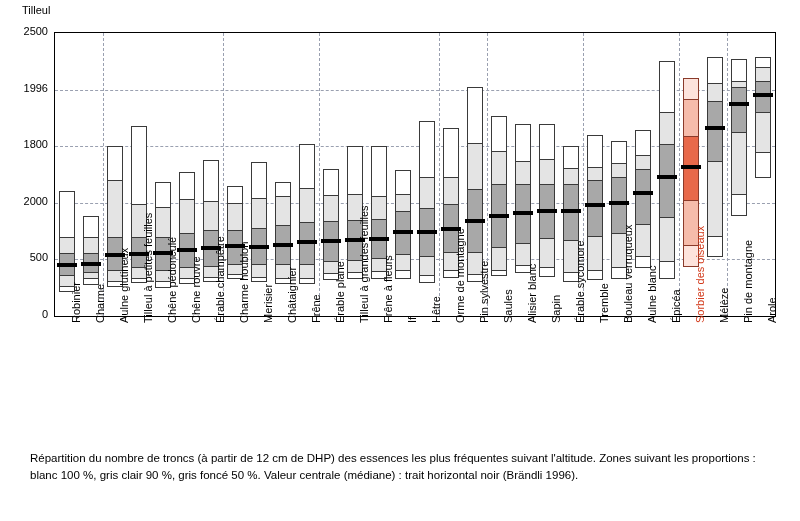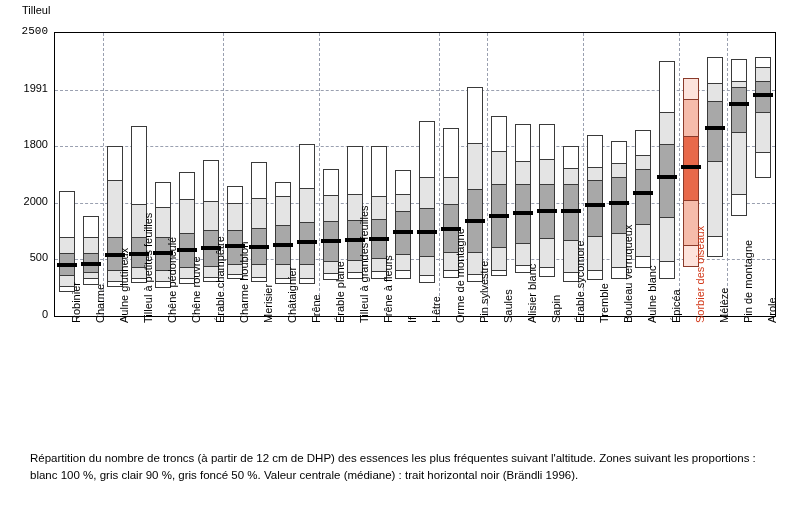--- a/index.html
+++ b/index.html
@@ -290,22 +290,22 @@
         <div class="w50" style="top: 47.544px; height: 32.828px; left: 0px; width: 100%;"></div>
         <div class="median" style="top: 60.26px; left: -2px; width: 19.84px;"></div>
       </div>
     </div>
 
   <div id="yticks-layer">
       <div class="ytick" style="top: 315px; left: 8px; right: auto; width: 40px;">0</div>
       <div class="ytick" style="top: 258.4px; left: 8px; right: auto; width: 40px;">500</div>
       <div class="ytick" style="top: 201.8px; left: 8px; right: auto; width: 40px;">2000</div>
       <div class="ytick" style="top: 145.2px; left: 8px; right: auto; width: 40px;">1800</div>
-      <div class="ytick" style="top: 88.6px; left: 8px; right: auto; width: 40px;">1991</div>
-      <div class="ytick" style="top: 32px; left: 8px; right: auto; width: 40px; font-family: Liberation Mono, monospace;">2500</div>
+      <div class="ytick" style="top: 88.6px; left: 8px; right: auto; width: 40px;">1996</div>
+      <div class="ytick" style="top: 32px; left: 8px; right: auto; width: 40px;">2500</div>
     </div>
   <div id="xlabels-layer">
       <div class="xlabel" style="left: 70px; top: 323px;">Robinier</div>
       <div class="xlabel" style="left: 94px; top: 323px;">Charme</div>
       <div class="xlabel" style="left: 118px; top: 323px;">Aulne glutineux</div>
       <div class="xlabel" style="left: 142px; top: 323px;">Tilleul à petites feuilles</div>
       <div class="xlabel" style="left: 166px; top: 323px;">Chêne pédonculé</div>
       <div class="xlabel" style="left: 190px; top: 323px;">Chêne rouvre</div>
       <div class="xlabel" style="left: 214px; top: 323px;">Érable champêtre</div>
       <div class="xlabel" style="left: 238px; top: 323px;">Charme houblon</div>

